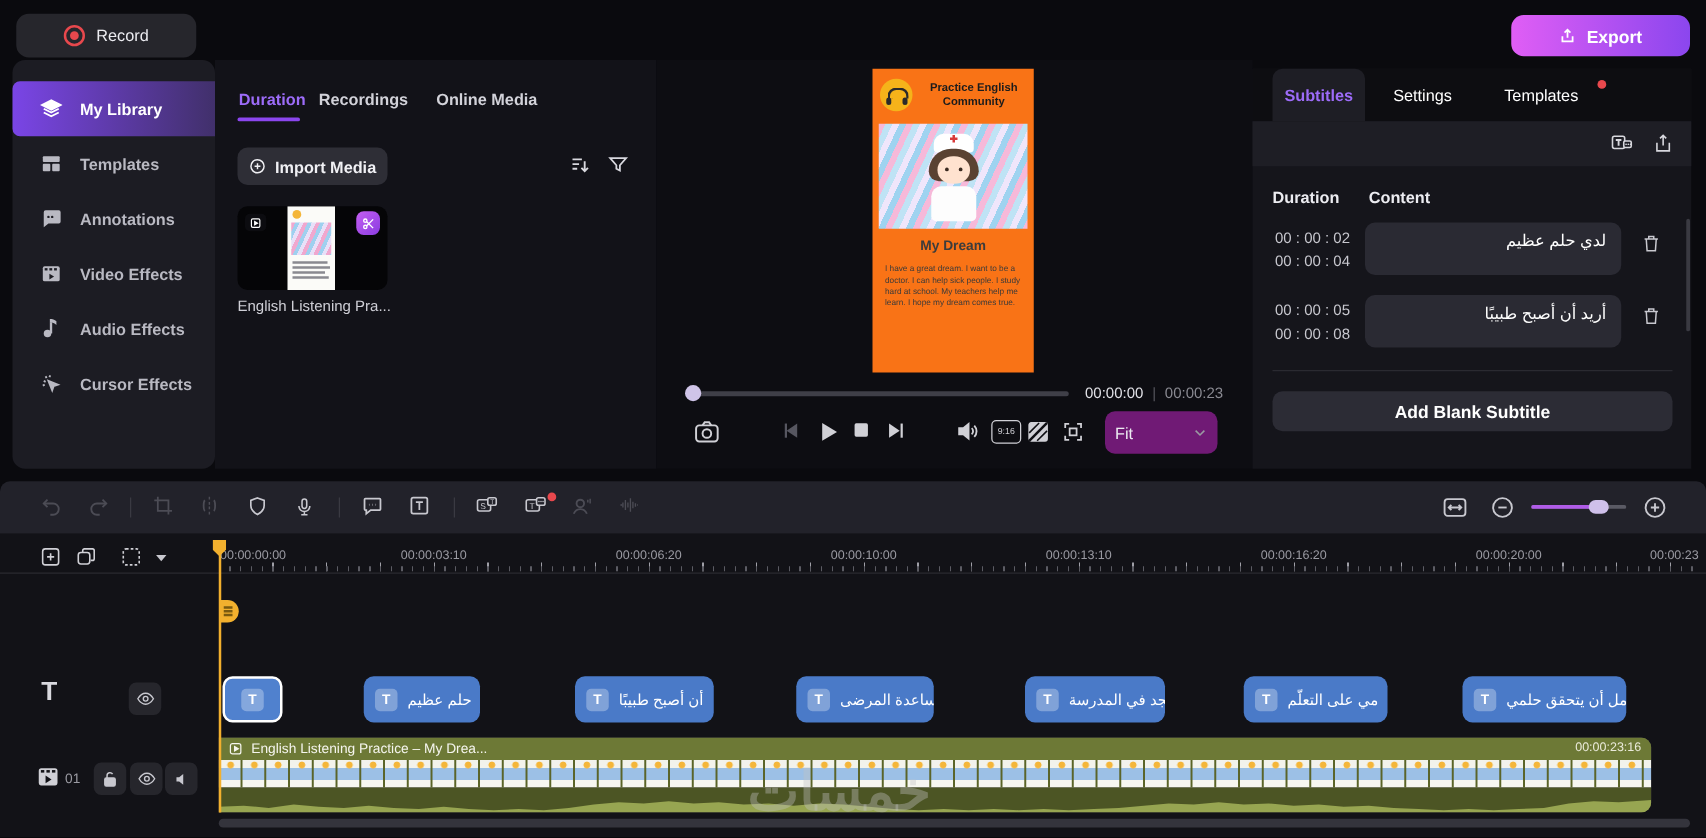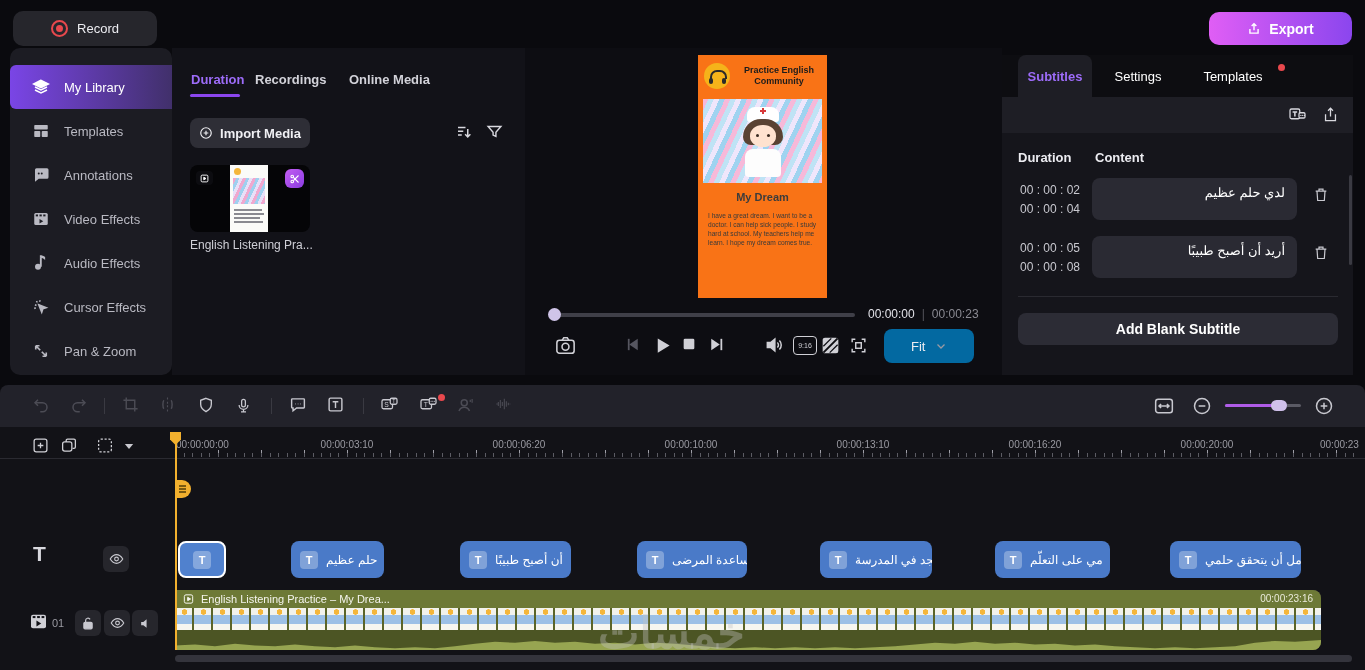--- a/index.html
+++ b/index.html
@@ -9,21 +9,21 @@
 
   
   .record-btn{left:13px;top:11px;width:144px;height:35px;background:#26262c;border-radius:10px;display:flex;align-items:center;justify-content:center;gap:9px;cursor:pointer;}
   .rec-dot{width:13px;height:13px;border-radius:50%;border:2px solid #e8484d;display:flex;align-items:center;justify-content:center;}
   .rec-dot i{width:7px;height:7px;border-radius:50%;background:#e8484d;}
   .record-btn span.lbl{font-size:13px;color:#ececf1;}
   .export-btn{left:1209px;top:12px;width:143px;height:33px;border-radius:10px;background:linear-gradient(90deg,#e05ef5,#8b46ee);display:flex;align-items:center;justify-content:center;gap:8px;color:#fff;font-weight:bold;font-size:14px;cursor:pointer;}
 
   
   .sidebar{left:10px;top:48px;width:162px;height:327px;background:#1c1c23;border-radius:10px;}
-  .side-item{position:absolute;left:0;width:162px;height:44px;display:flex;align-items:center;gap:14px;padding-left:22px;box-sizing:border-box;color:#b9b9c2;font-size:13px;font-weight:normal;cursor:pointer;text-align:right;}
+  .side-item{position:absolute;left:0;width:162px;height:44px;display:flex;align-items:center;gap:14px;padding-left:22px;box-sizing:border-box;color:#b9b9c2;font-size:13px;font-weight:bold;cursor:pointer;text-align:right;}
   .side-item.active{background:linear-gradient(90deg,#7a45e6,#41306b);color:#fff;border-radius:6px 0 0 6px;}
   .si-ic{width:18px;height:18px;flex:0 0 18px;color:inherit;}
 
   
   .lib-panel{left:172px;top:48px;width:353px;height:327px;background:#121218;}
   .lib-tab{position:absolute;top:24px;font-size:13px;font-weight:bold;color:#d2d2d9;cursor:pointer;}
   .lib-tab.active{color:#9d6cf9;}
   .lib-underline{position:absolute;left:18px;top:46px;width:50px;height:3px;border-radius:2px;background:#8b46ee;}
   .import-btn{position:absolute;left:18px;top:70px;width:120px;height:30px;background:#2e2e36;border-radius:8px;display:flex;align-items:center;justify-content:center;gap:7px;color:#f0f0f4;font-size:13px;font-weight:bold;cursor:pointer;}
   .media-card{position:absolute;left:18px;top:117px;width:120px;height:67px;background:#050507;border-radius:8px;overflow:hidden;cursor:pointer;}
@@ -53,21 +53,21 @@
   .nurse-body{position:absolute;left:42px;top:50px;width:36px;height:28px;background:#fdfdfd;border-radius:8px 8px 4px 4px;}
   .vdream{position:absolute;left:0;top:136px;width:129px;text-align:center;font-size:11px;font-weight:bold;color:#3c3c3c;}
   .vbody{position:absolute;left:10px;top:156px;width:110px;font-size:6.6px;line-height:9px;color:#3a3a3a;}
   .progress-track{position:absolute;left:27px;top:265px;width:303px;height:4px;border-radius:2px;background:#3f3f48;cursor:pointer;}
   .progress-thumb{position:absolute;left:-4px;top:-5px;width:13px;height:13px;border-radius:50%;background:#cfc4e8;}
   .timecode{position:absolute;top:259px;left:343px;font-size:12px;color:#8a8a92;}
   .timecode .cur{color:#e2e2e8;}
   .timecode .sep{color:#55555c;padding:0 7px;}
   .pv-ic{position:absolute;top:288px;color:#d0d0d6;cursor:pointer;}
   .pv-ic.dim{color:#565660;}
-  .fit-dd{position:absolute;left:359px;top:281px;width:90px;height:34px;background:#0369a1;border-radius:8px;display:flex;align-items:center;justify-content:space-between;padding:0 27px;box-sizing:border-box;font-size:13px;color:#ececf1;cursor:pointer;}
+  .fit-dd{position:absolute;left:359px;top:281px;width:90px;height:34px;background:#701a75;border-radius:8px;display:flex;align-items:center;justify-content:space-between;padding:0 8px;box-sizing:border-box;font-size:13px;color:#ececf1;cursor:pointer;}
   .ratio-ic{position:absolute;left:253px;top:288px;width:22px;height:17px;border:1.5px solid #d0d0d6;border-radius:4px;font-size:7px;color:#d0d0d6;display:flex;align-items:center;justify-content:center;cursor:pointer;}
 
   
   .rpanel{left:1002px;top:55px;width:351px;height:320px;background:#15151b;}
   .rtab-zone{position:absolute;left:0;top:0;width:351px;height:42px;background:#0d0d11;}
   .rtab{position:absolute;top:0;height:42px;display:flex;align-items:center;justify-content:center;font-size:13px;color:#ffffff;cursor:pointer;}
   .rtab.active{background:#1e1e25;border-radius:8px 8px 0 0;color:#9d6cf9;font-weight:bold;}
   .red-dot{position:absolute;width:7px;height:7px;border-radius:50%;background:#e8484d;}
   .rtools{position:absolute;left:0;top:42px;width:351px;height:36px;background:#1e1e25;}
   .rt-ic{position:absolute;top:9px;color:#d8d8de;cursor:pointer;}
@@ -183,26 +183,20 @@
           <path d="M10.5 5c3 0 5 1 7 3v-4c-2-2-4-2.5-7-2.5z"></path>
         </svg>
       <span>Audio Effects</span>
     </div>
     <div class="side-item" style="top:237px;">
       <svg class="si-ic" viewBox="0 0 24 24" fill="none" stroke="currentColor" stroke-width="2">
           <path d="M9 9l10 4-4.5 1.5L13 19z" fill="currentColor"></path>
           <path d="M4 9l2 1M6 4l1 2M11 3l-1 2M3 14l2-1"></path>
         </svg>
       <span>Cursor Effects</span>
-    </div>
-    <div class="side-item" style="top:281px;">
-      <svg class="si-ic" viewBox="0 0 24 24" fill="none" stroke="currentColor" stroke-width="2.2">
-          <path d="M5 5l6 6M5 5v5M5 5h5M19 19l-6-6M19 19v-5M19 19h-5"></path>
-        </svg>
-      <span>Pan &amp; Zoom</span>
     </div>
   </div>
 
   <div class="abs lib-panel">
     <span class="lib-tab active" style="left:19px;">Duration</span>
     <span class="lib-tab" style="left:83px;">Recordings</span>
     <span class="lib-tab" style="left:177px;">Online Media</span>
     <div class="lib-underline"></div>
 
     <div class="import-btn">

